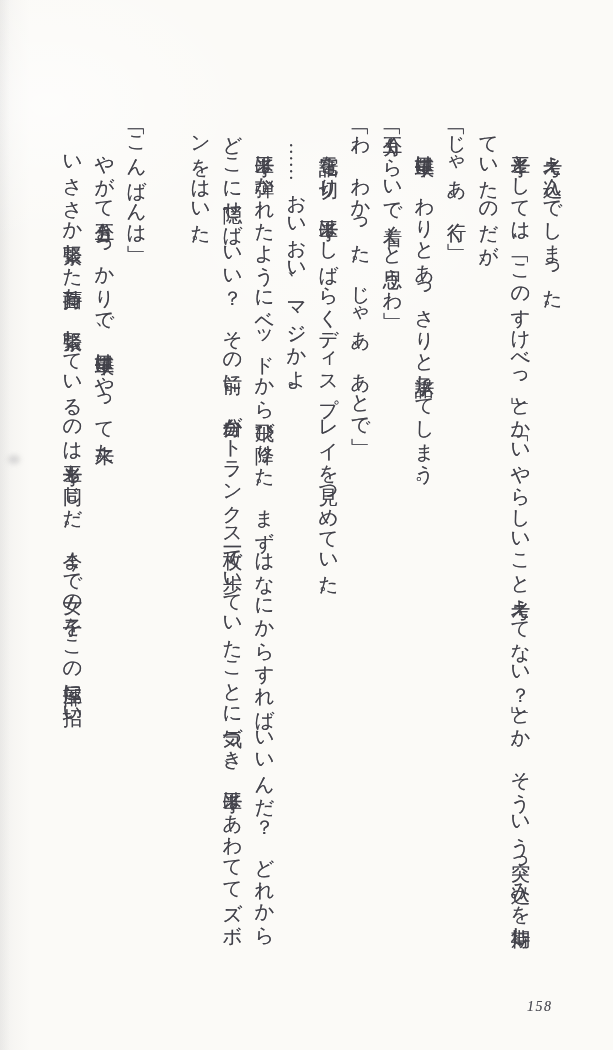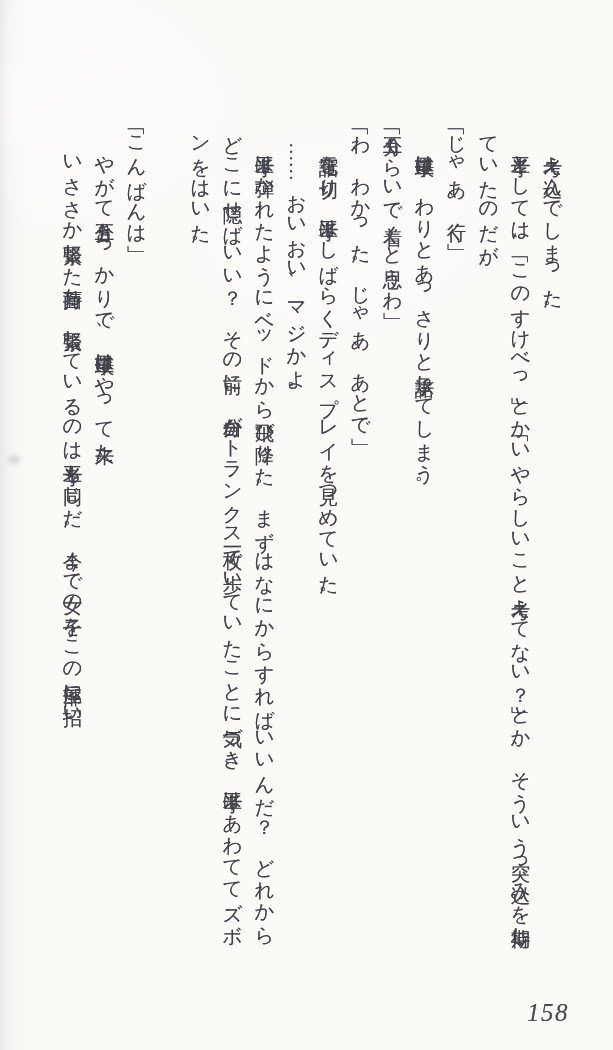--- a/index.html
+++ b/index.html
@@ -61,21 +61,21 @@
     text-indent: 1em;
   }
   .text-block p.blank-line {
     width: 32px;
     min-width: 32px;
   }
   .page-number {
     position: absolute;
     left: 527px;
     top: 999px;
-    font-size: 25px;
+    font-size: 14px;
     font-style: italic;
     letter-spacing: 1.5px;
     color: #4c4c54;
     text-shadow: 0 0 0.5px rgba(76,76,84,0.5);
   }
 </style>
 </head>
 <body>
 
 <div class="page">

